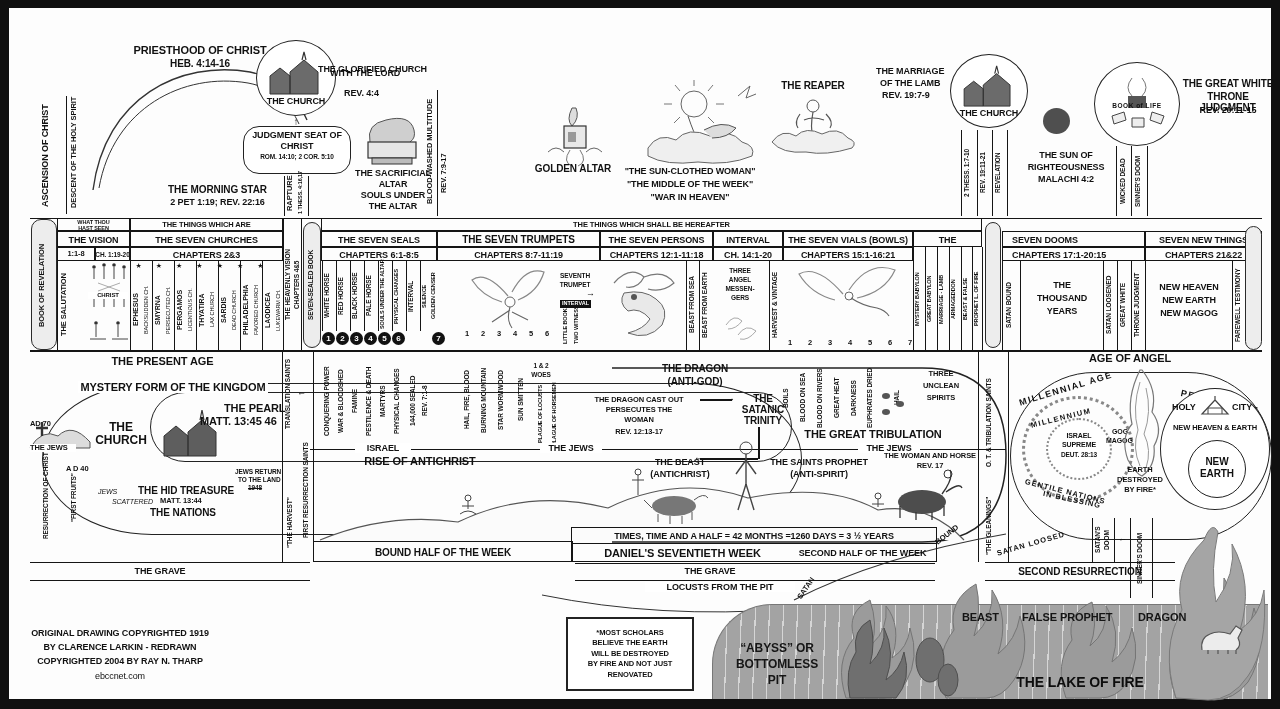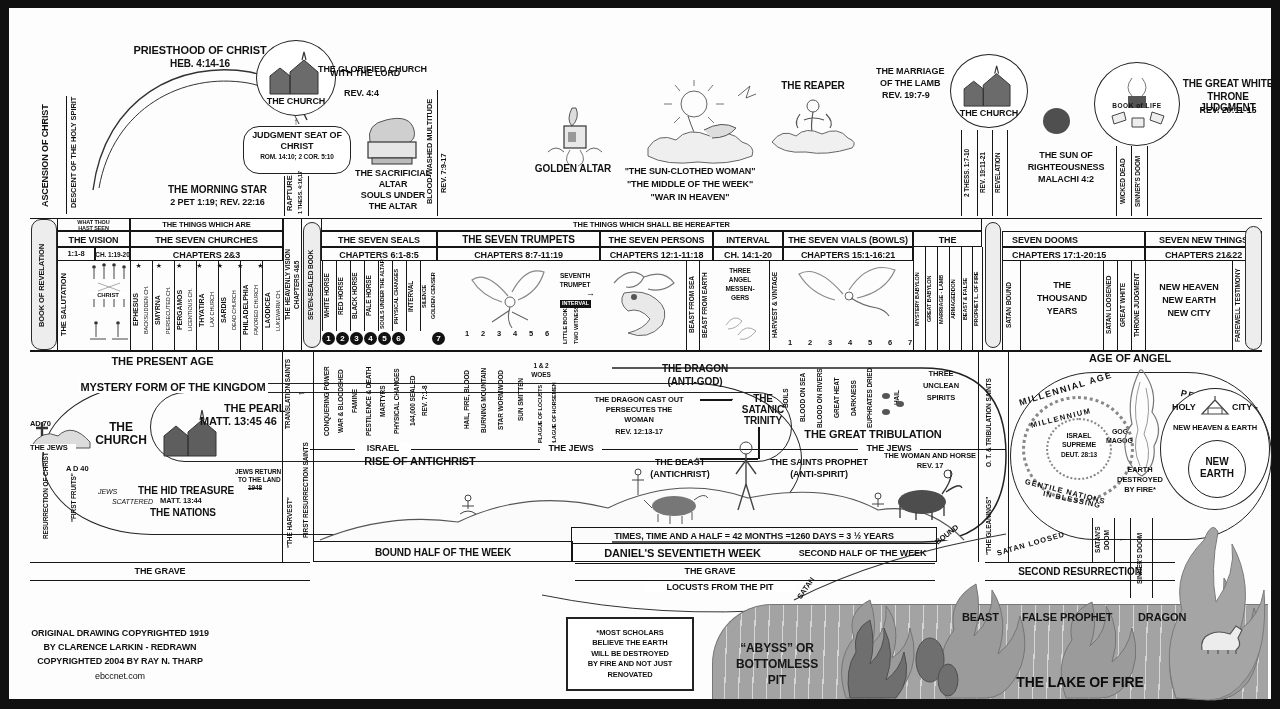--- a/index.html
+++ b/index.html
@@ -354,21 +354,21 @@
 <div class="ab t vt f6" style="left:1105px;top:264px;height:82px;width:10px">SATAN LOOSENED</div>
 <div class="ab t vt f6" style="left:1119px;top:264px;height:82px;width:10px">GREAT WHITE</div>
 <div class="ab t vt f6" style="left:1133px;top:264px;height:82px;width:10px">THRONE JUDGMENT</div>
 
 <div class="ab bx" style="left:1145px;top:231px;width:117px;height:16px"></div>
 <div class="ab t c f9" style="left:1145px;top:235px;width:117px">SEVEN NEW THINGS</div>
 <div class="ab bx" style="left:1145px;top:247px;width:117px;height:14px"></div>
 <div class="ab t c f9" style="left:1145px;top:250px;width:117px">CHAPTERS 21&amp;22</div>
 <div class="ab t c f9" style="left:1148px;top:282px;width:82px">NEW HEAVEN</div>
 <div class="ab t c f9" style="left:1148px;top:295px;width:82px">NEW EARTH</div>
-<div class="ab t c f9" style="left:1148px;top:308px;width:82px">NEW CITY</div>
+<div class="ab t c f9" style="left:1148px;top:308px;width:82px">NEW MAGOG</div>
 <div class="ab vl" style="left:1232px;top:261px;height:89px"></div>
 <div class="ab t vt f6" style="left:1234px;top:263px;height:84px;width:10px">FAREWELL TESTIMONY</div>
 <div class="ab scroll" style="left:1245px;top:226px;width:17px;height:124px"></div>
 
 <div class="ab t c f11" style="left:100px;top:355px;width:125px">THE PRESENT AGE</div>
 <div class="ab oval" style="left:42px;top:383px;width:760px;height:152px;border-radius:110px/76px"></div>
 <div class="ab" style="left:150px;top:392px;width:642px;height:70px;border:1.5px solid #222;border-radius:38px"></div>
 <svg class="sk" style="left:612px;top:366px" width="398" height="178" viewBox="0 0 398 178">
       <path d="M0,2 H310 Q394,2 394,89 Q394,176 310,176 H0" fill="none" stroke="#222" stroke-width="1.5"></path>
     </svg>

